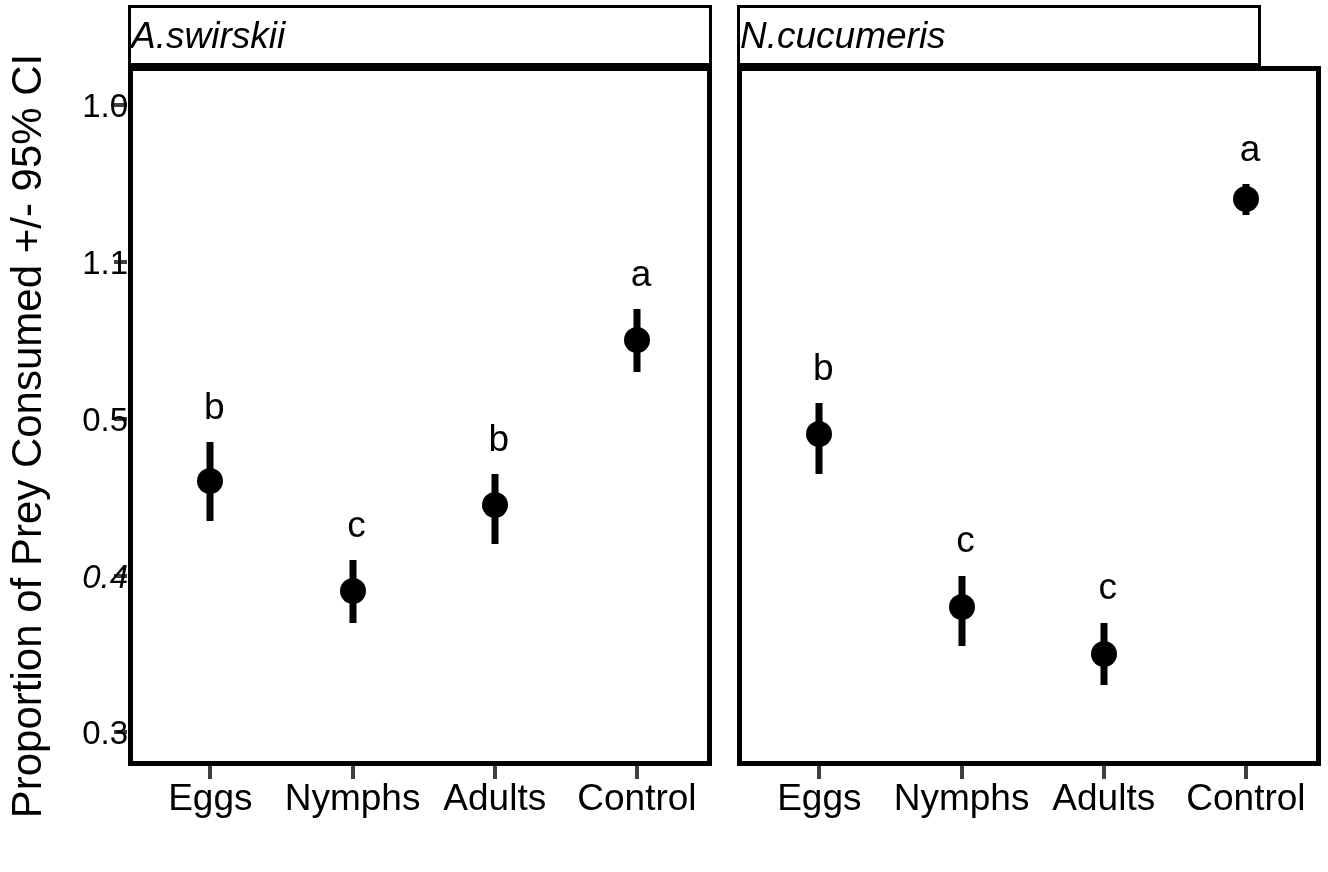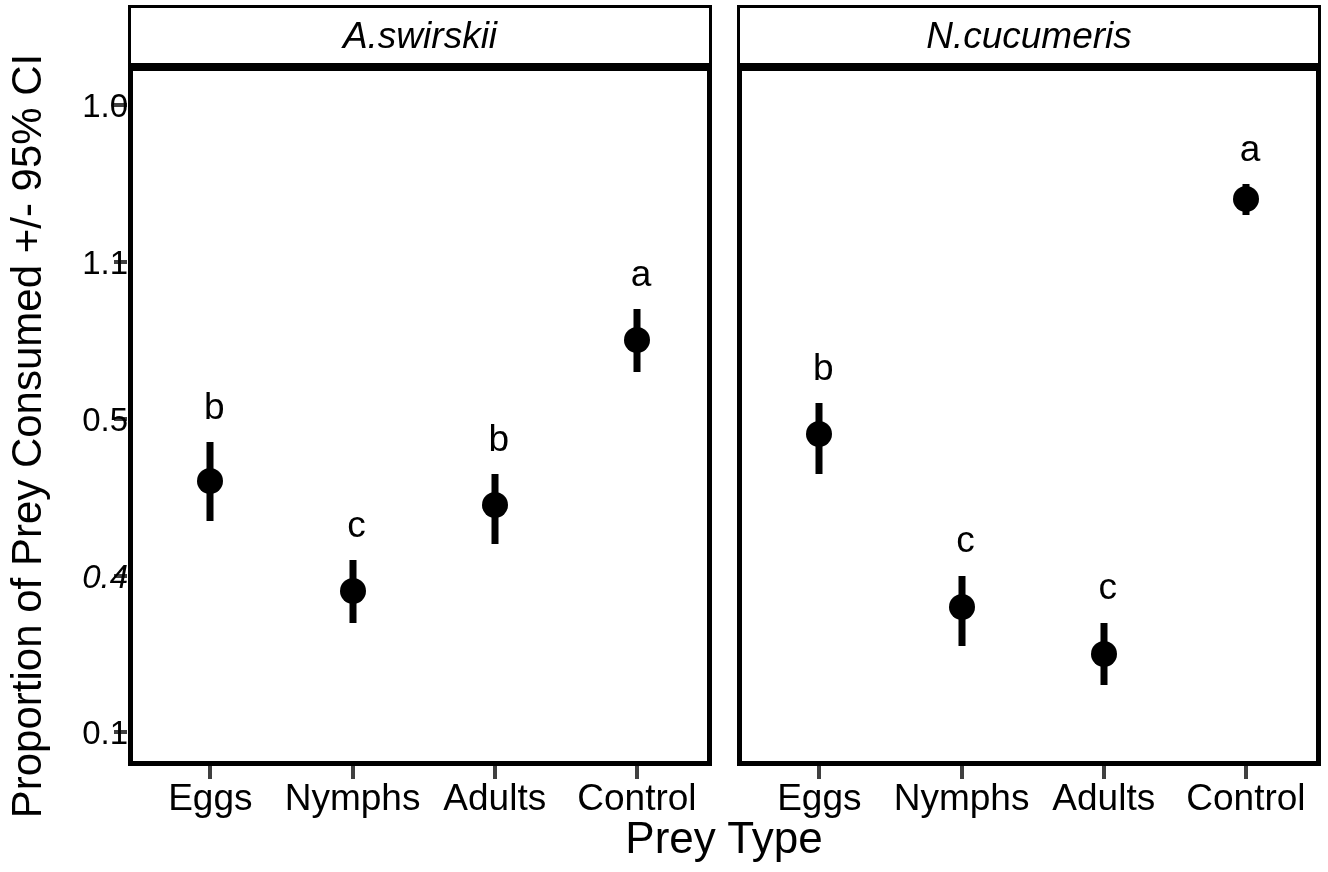--- a/index.html
+++ b/index.html
@@ -30,21 +30,20 @@
     line-height: 1.1;
     white-space: nowrap;
   }
   .strip {
     position: absolute;
     box-sizing: border-box;
     border: 3px solid #000000;
     background: #ffffff;
     display: flex;
     align-items: center;
-    justify-content: center;
   }
   .strip-label {
     font-style: italic;
     font-size: 37px;
   }
   .panel {
     position: absolute;
     box-sizing: border-box;
     border: 5px solid #000000;
     background: #ffffff;
@@ -111,40 +110,40 @@
   <div id="yaxis">
       <div class="ytick-mark" style="top: 103.194px;"></div>
       <div class="ytick-label" style="top: 105.194px;">1.0</div>
       <div class="ytick-mark" style="top: 259.969px;"></div>
       <div class="ytick-label" style="top: 261.969px;">1.1</div>
       <div class="ytick-mark" style="top: 416.744px;"></div>
       <div class="ytick-label" style="top: 418.744px;">0.5</div>
       <div class="ytick-mark" style="top: 573.518px;"></div>
       <div class="ytick-label" style="top: 575.518px; font-style: italic;">0.4</div>
       <div class="ytick-mark" style="top: 730.293px;"></div>
-      <div class="ytick-label" style="top: 732.293px;">0.1</div>
+      <div class="ytick-label" style="top: 732.293px;">0.3</div>
     </div>
   <div id="panels">
       <div class="strip" style="left: 128px; top: 5px; width: 584px; height: 61px;">
         <div class="strip-label">A.swirskii</div>
       </div>
       <div class="panel" style="left: 128px; top: 66px; width: 584px; height: 700px;"></div>
       <div class="errbar" style="left: 210.344px; top: 442.26px; height: 78.3875px;"></div>
       <div class="dot" style="left: 210.344px; top: 481.454px;"></div>
       <div class="letter" style="left: 214.344px; top: 406.202px;">b</div>
       <div class="errbar" style="left: 352.548px; top: 559.841px; height: 62.71px;"></div>
       <div class="dot" style="left: 352.548px; top: 591.196px;"></div>
       <div class="letter" style="left: 356.548px; top: 523.783px;">c</div>
       <div class="errbar" style="left: 494.752px; top: 473.615px; height: 70.5487px;"></div>
       <div class="dot" style="left: 494.752px; top: 504.97px;"></div>
       <div class="letter" style="left: 498.752px; top: 437.557px;">b</div>
       <div class="errbar" style="left: 636.956px; top: 309.001px; height: 62.71px;"></div>
       <div class="dot" style="left: 636.956px; top: 340.356px;"></div>
       <div class="letter" style="left: 640.956px; top: 272.943px;">a</div>
-      <div class="strip" style="left: 737px; top: 5px; width: 584px; height: 61px;">
+      <div class="strip" style="left: 737px; top: 5px; width: 524px; height: 61px;">
         <div class="strip-label">N.cucumeris</div>
       </div>
       <div class="panel" style="left: 737px; top: 66px; width: 584px; height: 700px;"></div>
       <div class="errbar" style="left: 819.344px; top: 403.066px; height: 70.5487px;"></div>
       <div class="dot" style="left: 819.344px; top: 434.421px;"></div>
       <div class="letter" style="left: 823.344px; top: 367.008px;">b</div>
       <div class="errbar" style="left: 961.548px; top: 575.518px; height: 70.5487px;"></div>
       <div class="dot" style="left: 961.548px; top: 606.873px;"></div>
       <div class="letter" style="left: 965.548px; top: 539.46px;">c</div>
       <div class="errbar" style="left: 1103.75px; top: 622.551px; height: 62.71px;"></div>
@@ -165,14 +164,13 @@
       <div class="xtick-label" style="left: 636.956px;">Control</div>
       <div class="xtick-mark" style="left: 819.344px;"></div>
       <div class="xtick-label" style="left: 819.344px;">Eggs</div>
       <div class="xtick-mark" style="left: 961.548px;"></div>
       <div class="xtick-label" style="left: 961.548px;">Nymphs</div>
       <div class="xtick-mark" style="left: 1103.75px;"></div>
       <div class="xtick-label" style="left: 1103.75px;">Adults</div>
       <div class="xtick-mark" style="left: 1245.96px;"></div>
       <div class="xtick-label" style="left: 1245.96px;">Control</div>
     </div>
-  <div class="x-title">Prey Type</div>
 </div>
 
 </body></html>

